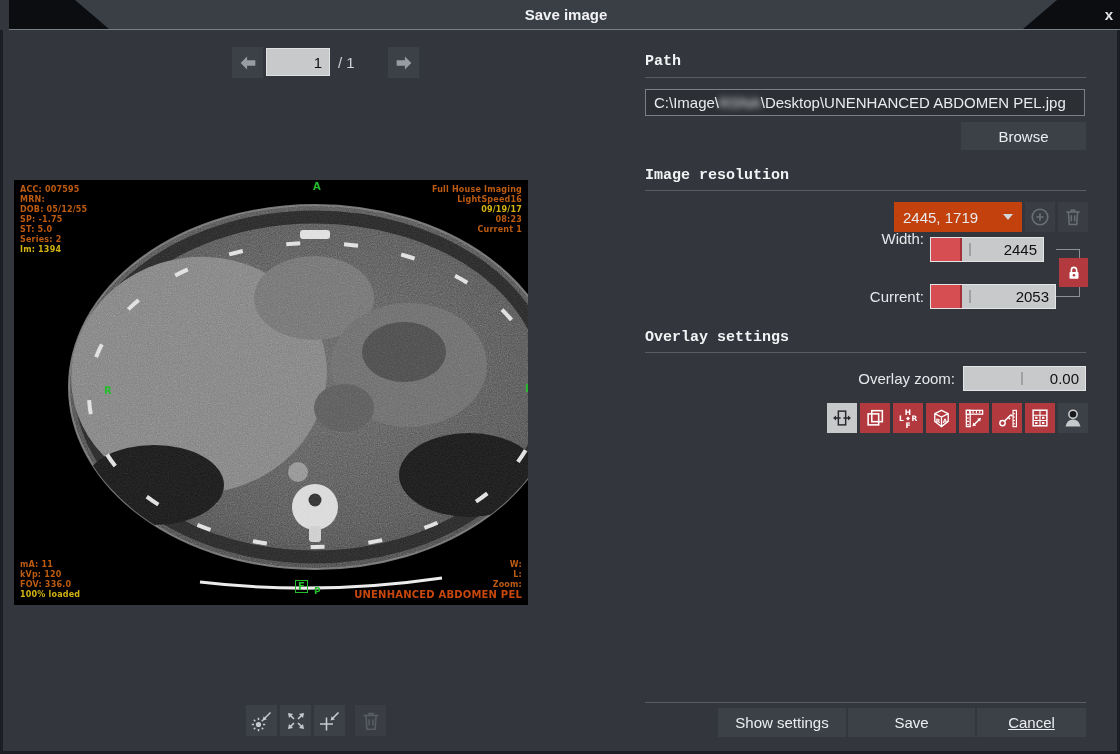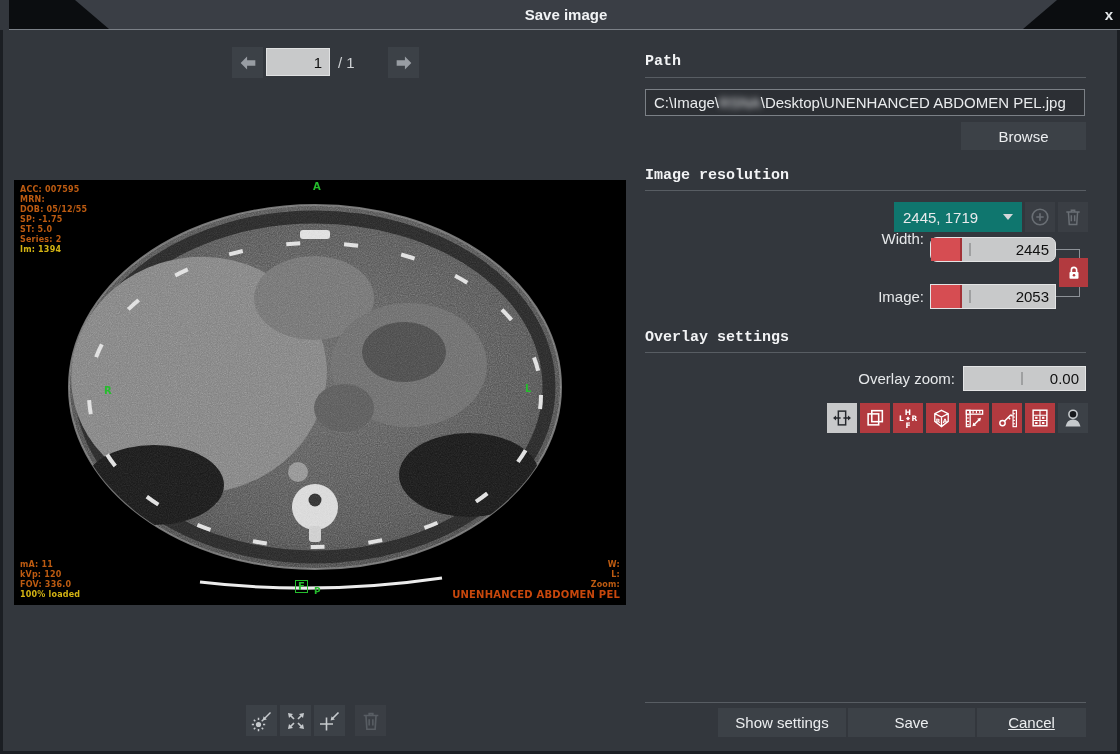--- a/index.html
+++ b/index.html
@@ -33,21 +33,21 @@
   .pg-input { position:absolute; left:266px; top:48px; width:64px; height:28px; background:#c8c9ca; border:1px solid #e0e1e2;
               text-align:right; padding-right:7px; font-size:15px; color:#101010; font-family:"Liberation Sans",sans-serif; }
   .pg-total { position:absolute; left:338px; top:54px; color:#cfd2d5; font-size:15px; }
 
   
   .path-field { position:absolute; left:645px; top:89px; width:440px; height:27px; background:#2c2f34; border:1px solid #7b8086;
                 color:#e9ebed; font-size:15px; display:flex; align-items:center; padding:0 8px; white-space:nowrap; overflow:hidden; }
   .blurred { filter:blur(3px); }
 
   
-  .dropdown { position:absolute; left:894px; top:202px; width:128px; height:30px; background:#0f766e; color:#e8eaec;
+  .dropdown { position:absolute; left:894px; top:202px; width:128px; height:30px; background:#c2410c; color:#e8eaec;
               font-size:15px; display:flex; align-items:center; justify-content:space-between; padding:0 9px; cursor:pointer; }
   .caret { width:0; height:0; border-left:5px solid transparent; border-right:5px solid transparent; border-top:6px solid #d4d7da; }
 
   
   .drag { position:absolute; background:#c8c9ca; border:1px solid #e3e4e5; cursor:ew-resize; }
   .drag .red { position:absolute; left:0; top:0; bottom:0; width:31px; background:#d64d52; border-right:2px solid #a23237; }
   .drag .tick { position:absolute; top:5px; bottom:5px; width:2px; background:#9fa0a1; }
   .drag .val { position:absolute; right:6px; top:0; bottom:0; display:flex; align-items:center; color:#101010; font-size:15px; }
 
   
@@ -57,21 +57,21 @@
               display:flex; align-items:center; justify-content:center; cursor:pointer; z-index:2; }
 
   
   .ibtn { position:absolute; top:403px; width:30px; height:30px; border:none; display:flex; align-items:center;
           justify-content:center; cursor:pointer; padding:0; }
   .ibtn.red { background:#b23a3f; }
   .ibtn.light { background:#c8c9ca; }
   .ibtn.dark { background:#3c4147; }
 
   
-  .viewer { position:absolute; left:14px; top:180px; width:612px; height:425px; background:#000; overflow:hidden; }
+  .viewer { position:absolute; left:14px; top:180px; width:514px; height:425px; background:#000; overflow:hidden; }
   .ovl { position:absolute; font-family:"DejaVu Sans",sans-serif; font-size:8px; font-weight:bold; line-height:10px;
          color:#bd5b11; letter-spacing:.2px; }
   .ovl div { white-space:nowrap; }
   .yellow { color:#d4b413; }
   .ser-title { color:#c8470c; font-size:10px; }
   .mk { position:absolute; color:#25bd2d; font-family:"DejaVu Sans",sans-serif; font-size:10px; font-weight:bold; }
   .mk-box { border:1px solid #25bd2d; padding:0 2px; }
 
   
   .foot-btn { position:absolute; top:708px; height:29px; }
@@ -126,27 +126,27 @@
     <path d="M12 8v8M8 12h8" stroke="#6a6f75" stroke-width="1.8"></path>
   </svg>
 </button>
 <button class="btn abs disabled" style="left:1058px; top:202px; width:30px; height:30px;">
   <svg width="20" height="20" viewBox="0 0 24 24">
     <path d="M4 6h16M10 6V4h4v2M6.5 6l1 15h9l1-15M10 10v7M14 10v7" fill="none" stroke="#6a6f75" stroke-width="1.8"></path>
   </svg>
 </button>
 
 <div class="rlabel" style="left:790px; top:230px; width:134px;">Width:</div>
-<div class="drag" style="left:930px; top:237px; width:126px; height:25px;border-radius:7px;">
+<div class="drag" style="left:930px; top:237px; width:114px; height:25px;">
   <span class="red"></span>
   <span class="tick" style="left:38px;"></span>
   <span class="val">2445</span>
 </div>
 
-<div class="rlabel" style="left:790px; top:288px; width:134px;">Image:</div>
+<div class="rlabel" style="left:790px; top:288px; width:134px;">Current:</div>
 <div class="drag" style="left:930px; top:284px; width:126px; height:25px;">
   <span class="red"></span>
   <span class="tick" style="left:38px;"></span>
   <span class="val">2053</span>
 </div>
 
 <div class="bracket"></div>
 <button class="lock-btn">
   <svg width="18" height="18" viewBox="0 0 24 24">
     <path d="M8.5 11V8a3.5 3.5 0 0 1 7 0v3" fill="none" stroke="#ffffff" stroke-width="2.2"></path>
@@ -269,20 +269,27 @@
   <div class="ovl" style="left:6px; top:5px;">
     <div>ACC: 007595</div>
     <div>MRN:</div>
     <div>DOB: 05/12/55</div>
     <div>SP: -1.75</div>
     <div>ST: 5.0</div>
     <div>Series: 2</div>
     <div class="yellow">Im: 1394</div>
   </div>
 
+  <div class="ovl" style="right:6px; top:5px; text-align:right;">
+    <div>Full House Imaging</div>
+    <div>LightSpeed16</div>
+    <div class="yellow">09/19/17</div>
+    <div>08:23</div>
+    <div>Current 1</div>
+  </div>
 
   <div class="ovl" style="left:6px; bottom:5px;">
     <div>mA: 11</div>
     <div>kVp: 120</div>
     <div>FOV: 336.0</div>
     <div class="yellow">100% loaded</div>
   </div>
 
   <div class="ovl" style="right:6px; bottom:5px; text-align:right;">
     <div>W:</div>

